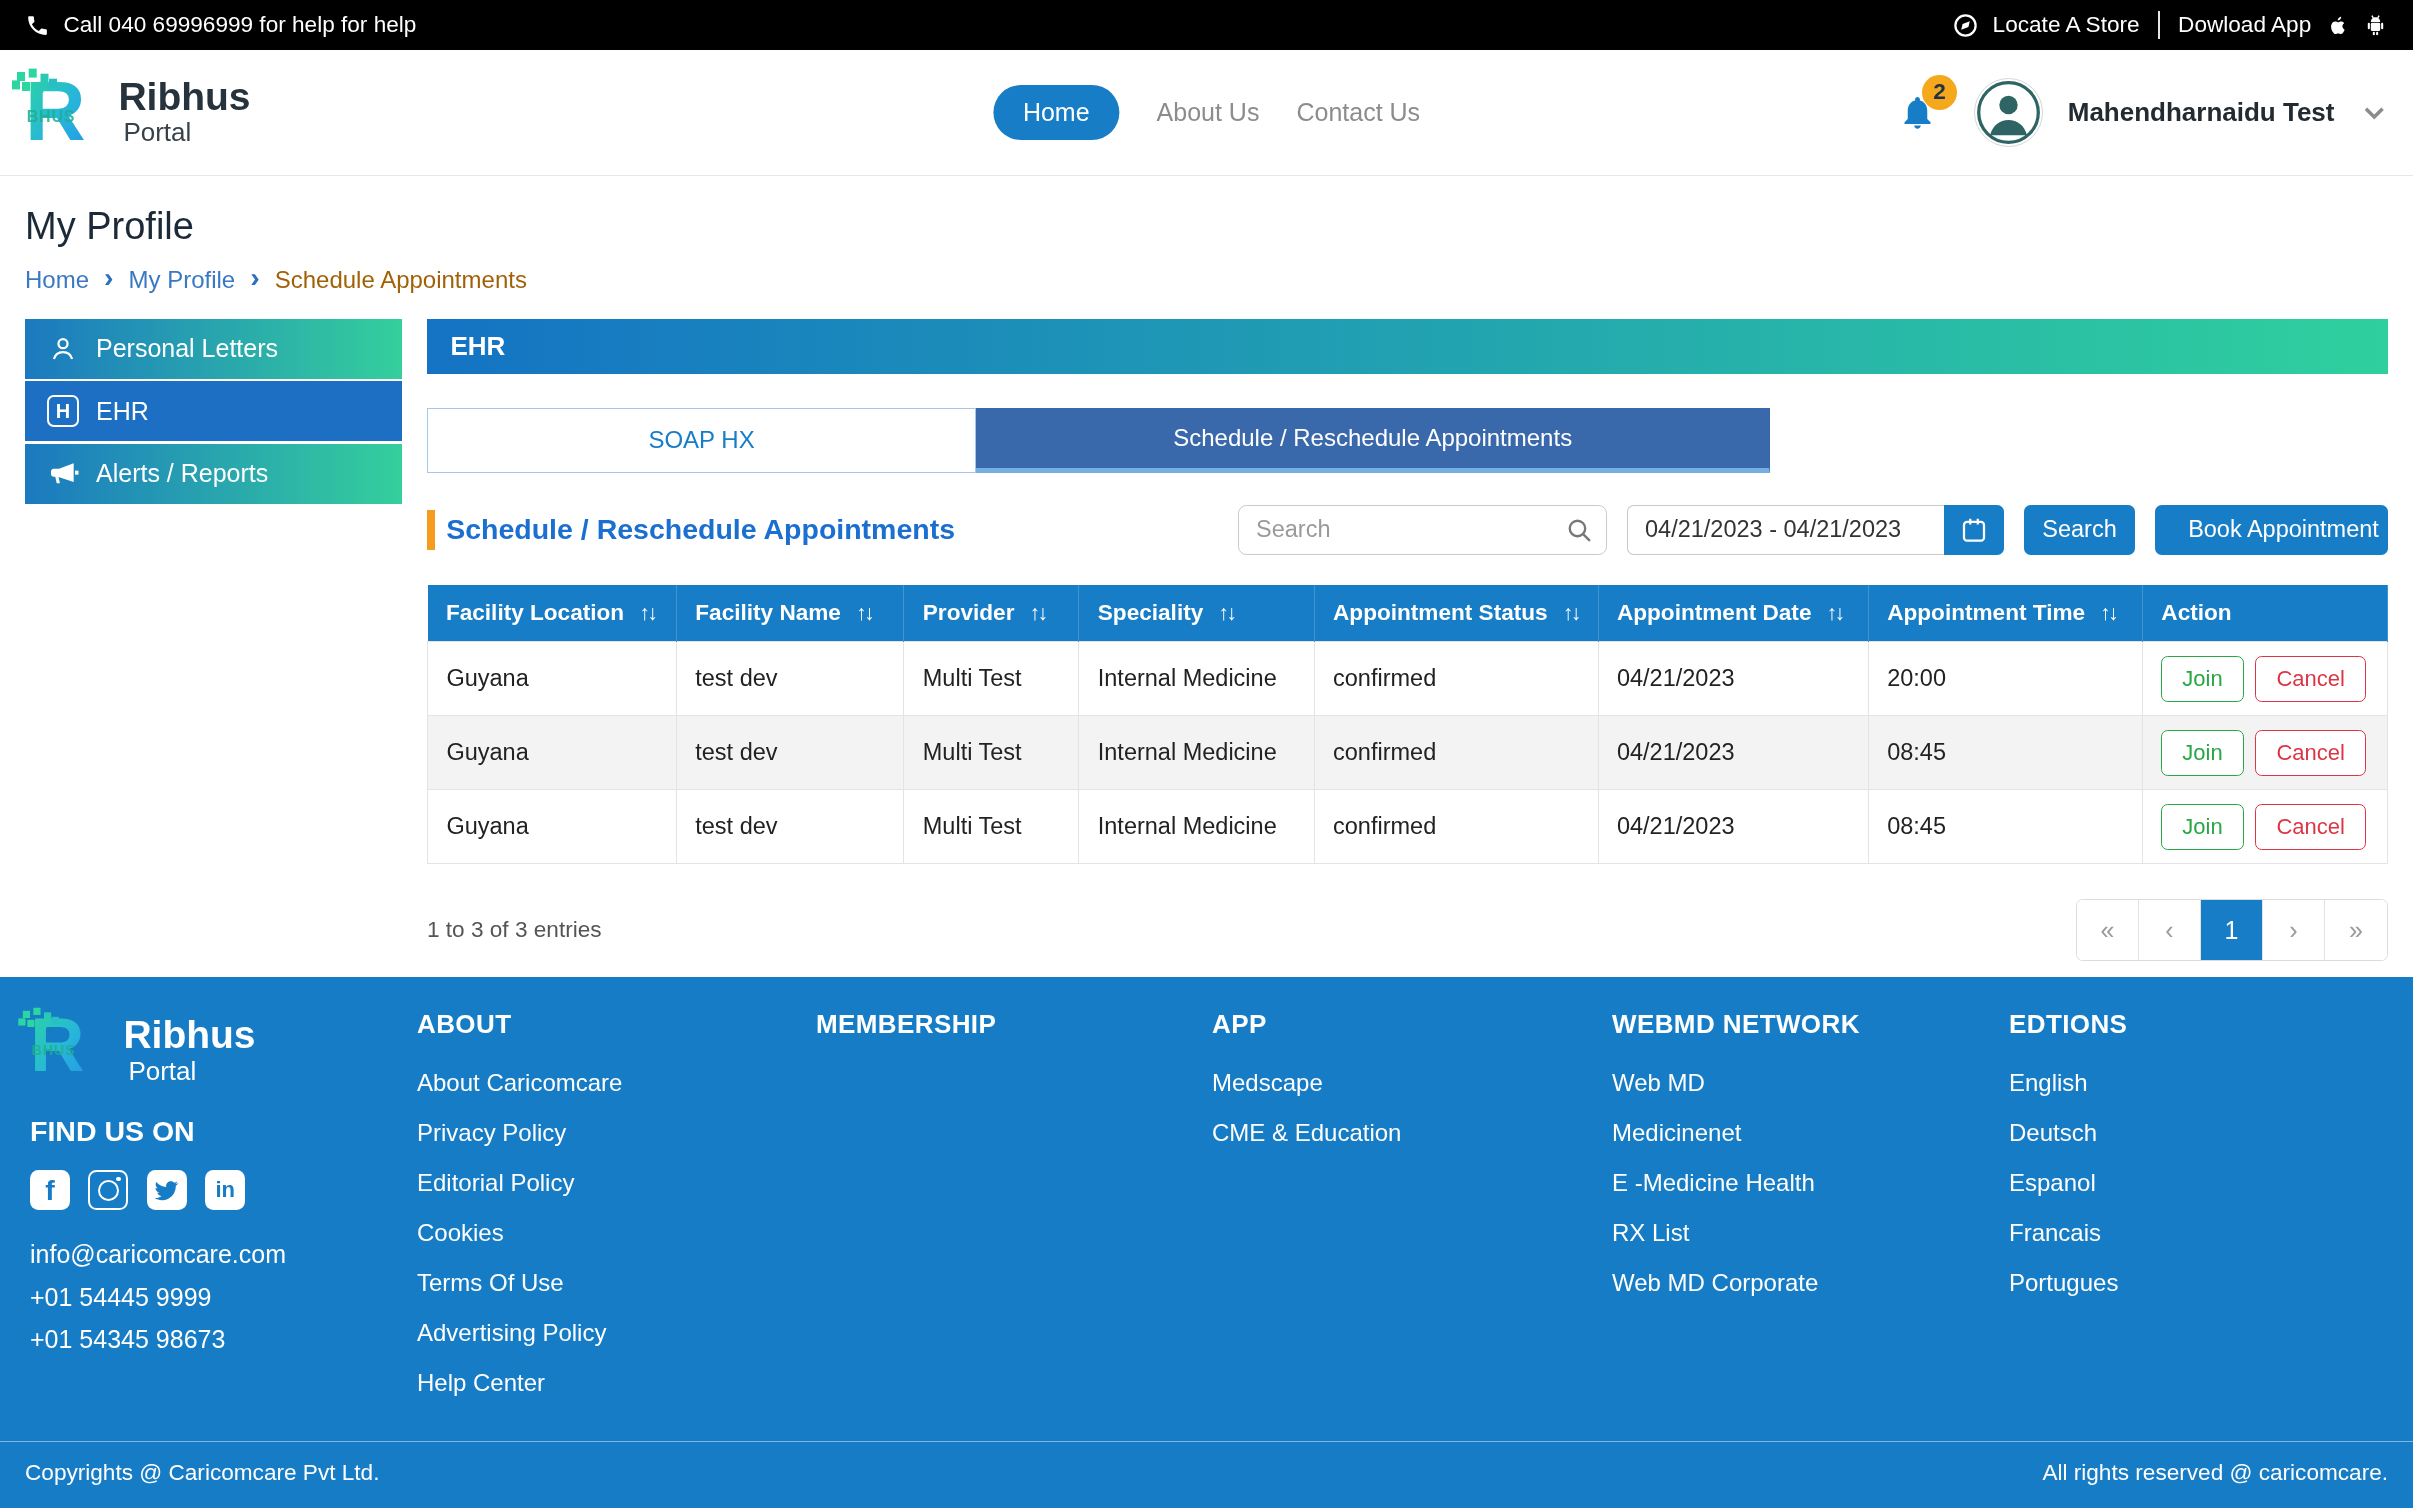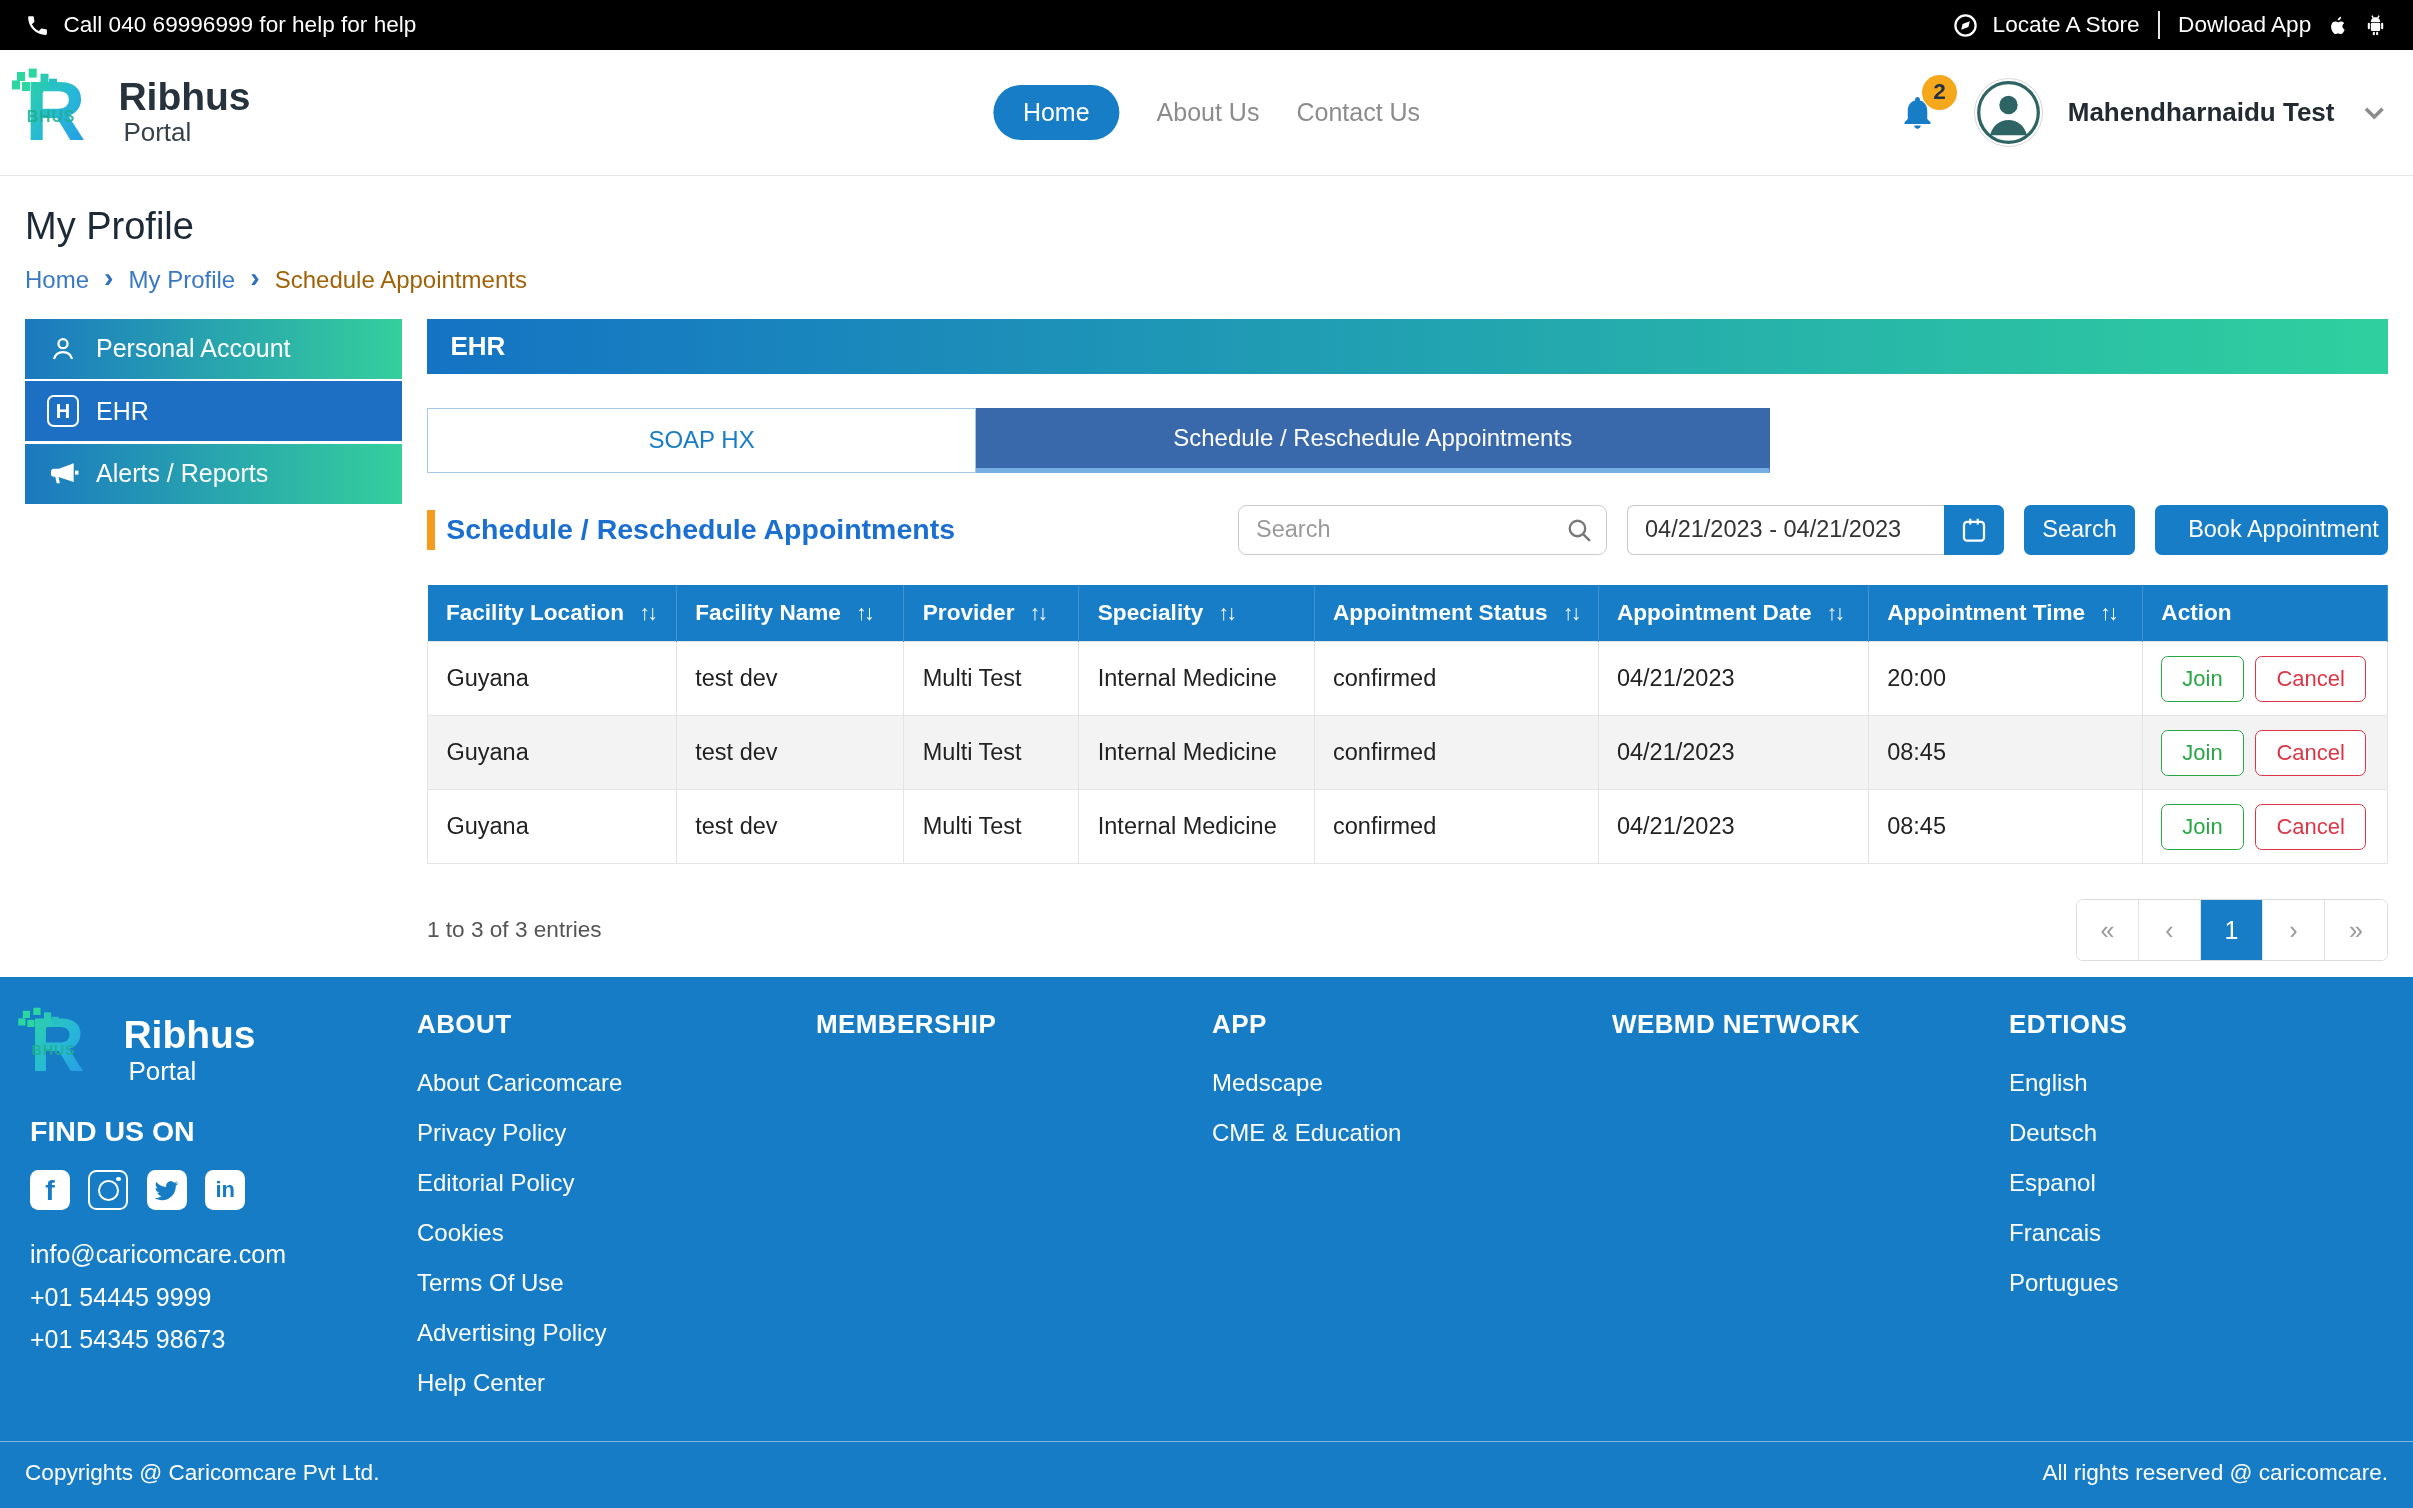--- a/index.html
+++ b/index.html
@@ -265,21 +265,21 @@
   <div class="content">
 
     <div class="sidebar">
       <div class="side-item">
         <span>
           <svg width="32" height="32" viewBox="0 0 24 24" fill="none" stroke="#fff" stroke-width="1.7">
               <circle cx="12" cy="8" r="3.4"></circle>
               <path d="M5.2 19.5c.9-3.4 3.6-5.2 6.8-5.2s5.9 1.8 6.8 5.2"></path>
             </svg>
         </span>
-        <span>Personal Account</span>
+        <span>Personal Letters</span>
       </div>
       <div class="side-item active">
         <span class="ehr-badge">H</span>
         <span>EHR</span>
       </div>
       <div class="side-item">
         <span>
           <svg width="32" height="32" viewBox="0 0 24 24" fill="#fff">
               <path d="M20 4l-11 4H5c-1.1 0-2 .9-2 2v2c0 1.1.9 2 2 2h1.2l1.1 5h2.4l-1.1-4.8L20 18V4z"></path>
               <path d="M21 9.5h2.6v3H21z"></path>
@@ -491,20 +491,27 @@
     </div>
     <div class="fcol c-app">
       <h4>APP</h4>
       <ul>
         <li>Medscape</li>
         <li>CME &amp; Education</li>
       </ul>
     </div>
     <div class="fcol c-webmd">
       <h4>WEBMD NETWORK</h4>
+      <ul>
+        <li>Web MD</li>
+        <li>Medicinenet</li>
+        <li>E -Medicine Health</li>
+        <li>RX List</li>
+        <li>Web MD Corporate</li>
+      </ul>
     </div>
     <div class="fcol c-edtions">
       <h4>EDTIONS</h4>
       <ul>
         <li>English</li>
         <li>Deutsch</li>
         <li>Espanol</li>
         <li>Francais</li>
         <li>Portugues</li>
       </ul>

